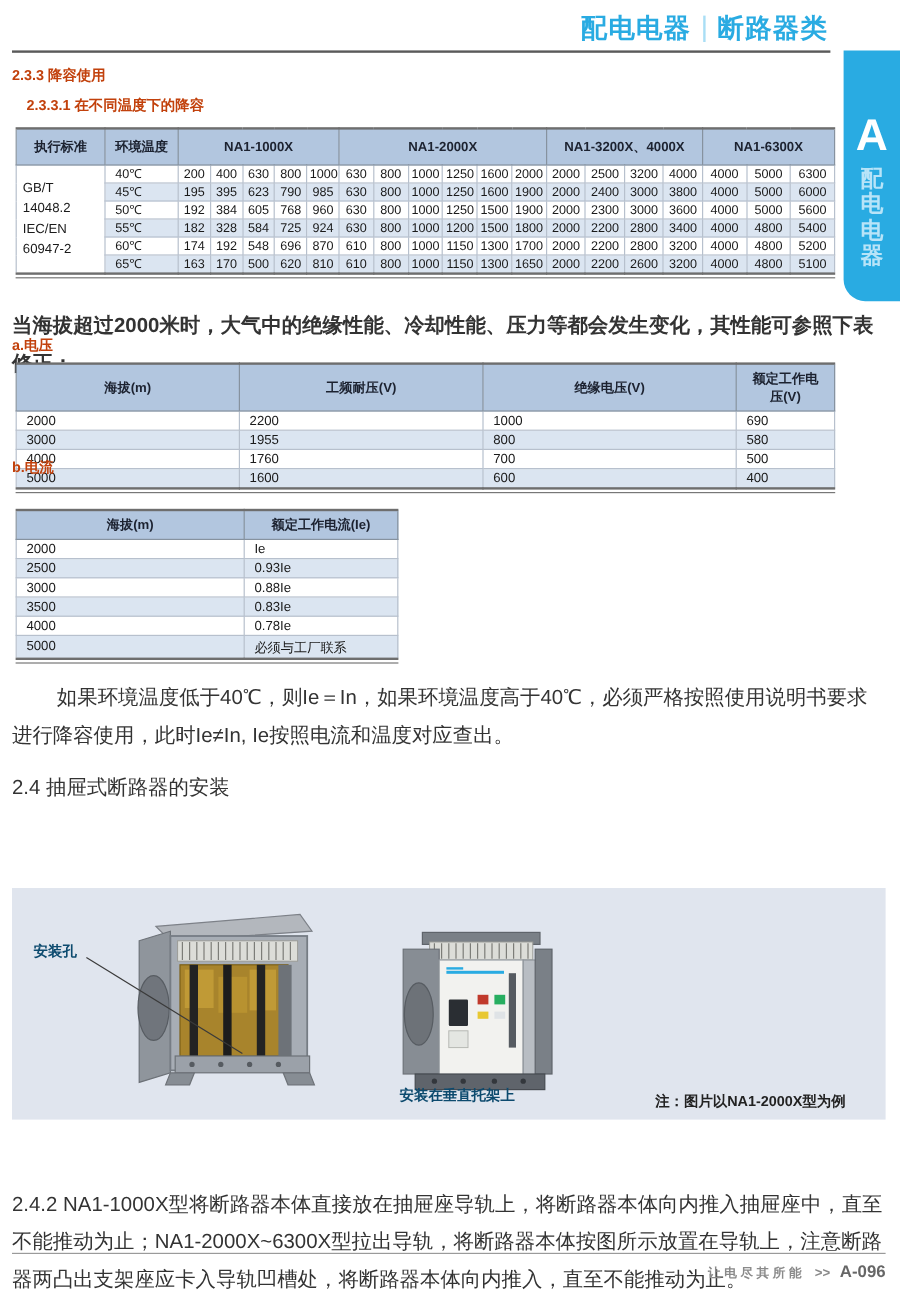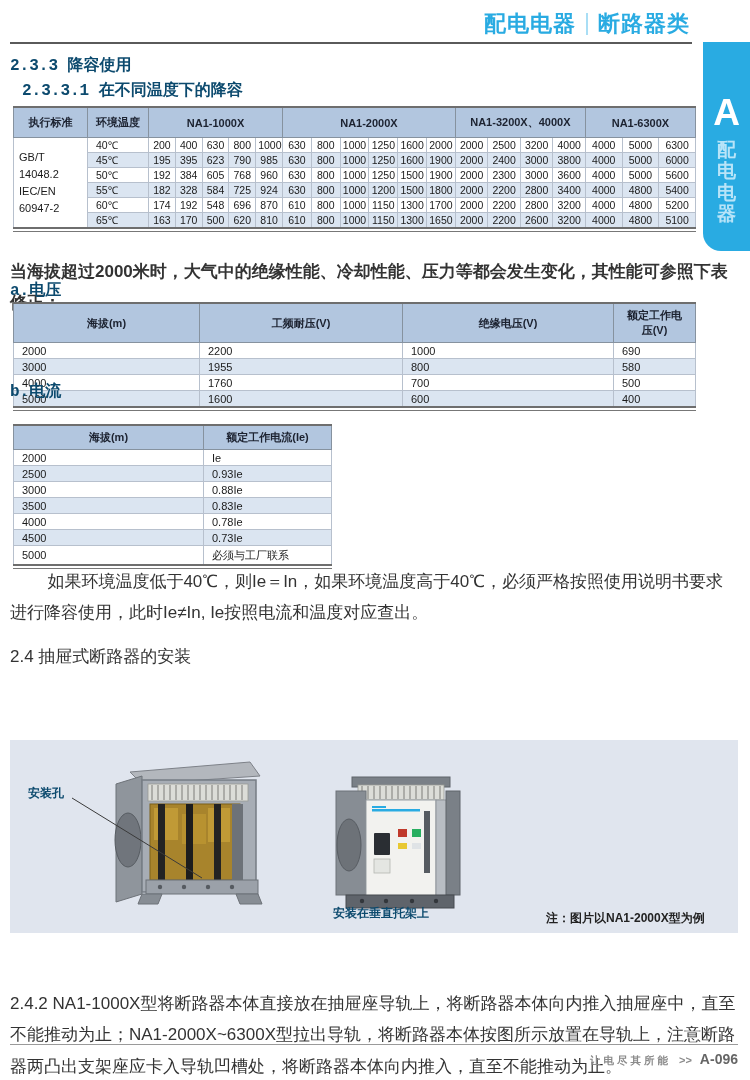--- a/index.html
+++ b/index.html
@@ -14,21 +14,21 @@
   .hdr-rule { position:absolute; top:42px; left:10px; width:682px; height:2px; background:#5a5a5a; }
 
   
   .side-tab { position:absolute; top:42px; right:0; width:47px; height:209px; background:#29abe2;
               border-radius:0 0 0 18px; text-align:center; }
   .tab-letter { margin-top:52px; font-size:37px; font-weight:bold; color:#ffffff; line-height:1; }
   .tab-label { width:22px; margin:8px auto 0; font-size:19px; font-weight:bold; color:#b8e4f8;
                line-height:1.12; word-break:break-all; }
 
   
-  .h-sec { position:absolute; left:10px; font-size:16px; font-weight:bold; color:#0c4a6e;font-family:Liberation Mono, monospace; }
+  .h-sec { position:absolute; left:10px; font-size:12px; font-weight:bold; color:#c2410c; }
   .p-body { position:absolute; left:10px; font-size:17px; color:#333; line-height:1.85; }
   .bold { font-weight:bold; }
 
   
   .tbl-wrap { position:absolute; left:13px; border-bottom:1px solid #777; padding-bottom:2px; }
   table { border-collapse:collapse; table-layout:fixed; border-top:2px solid #6e6e6e; border-bottom:2px solid #6e6e6e; }
   th { background:#b2c6df; color:#1c2230; font-weight:bold; text-align:center; border:1px solid #86929f; }
   td { color:#1a1a1a; border:1px solid #b7c0cd; background:#fff; }
   tbody tr:nth-child(even) td { background:#dbe5f1; }
 
@@ -309,24 +309,20 @@
             <td>3000</td>
             <td>0.88Ie</td>
           </tr>
           <tr>
             <td>3500</td>
             <td>0.83Ie</td>
           </tr>
           <tr>
             <td>4000</td>
             <td>0.78Ie</td>
-          </tr>
-          <tr>
-            <td>4500</td>
-            <td>0.73Ie</td>
           </tr>
           <tr>
             <td>5000</td>
             <td>必须与工厂联系</td>
           </tr>
         </tbody>
     </table>
   </div>
 
   <div class="p-body" style="top:566px; width:722px; text-indent:2.2em;">如果环境温度低于40℃，则Ie＝In，如果环境温度高于40℃，必须严格按照使用说明书要求进行降容使用，此时Ie≠In, Ie按照电流和温度对应查出。</div>

